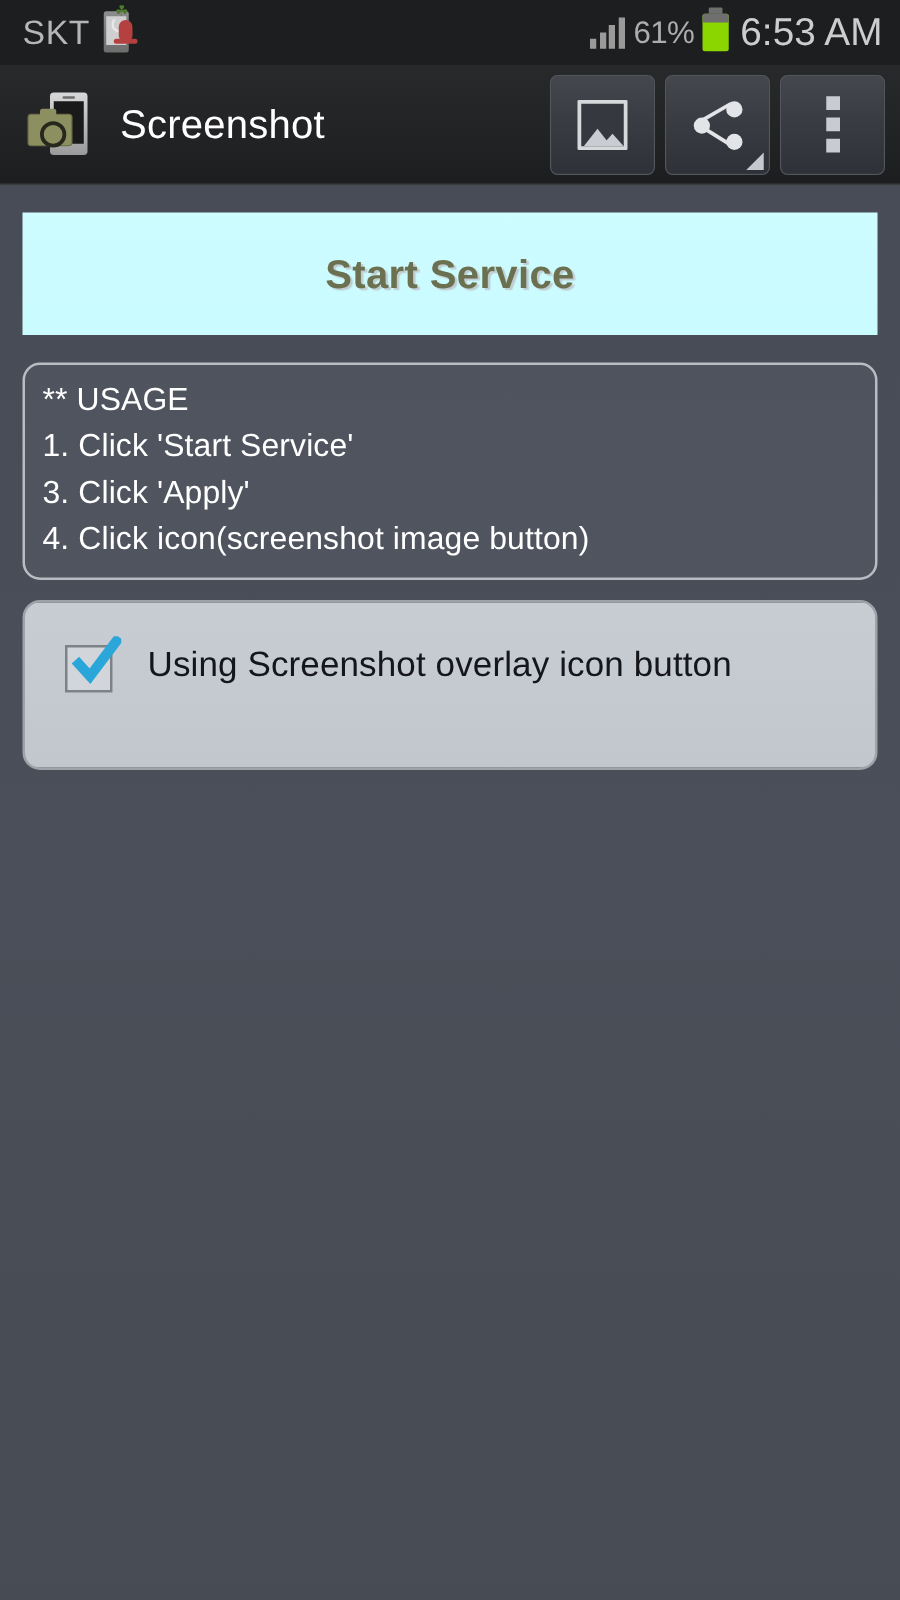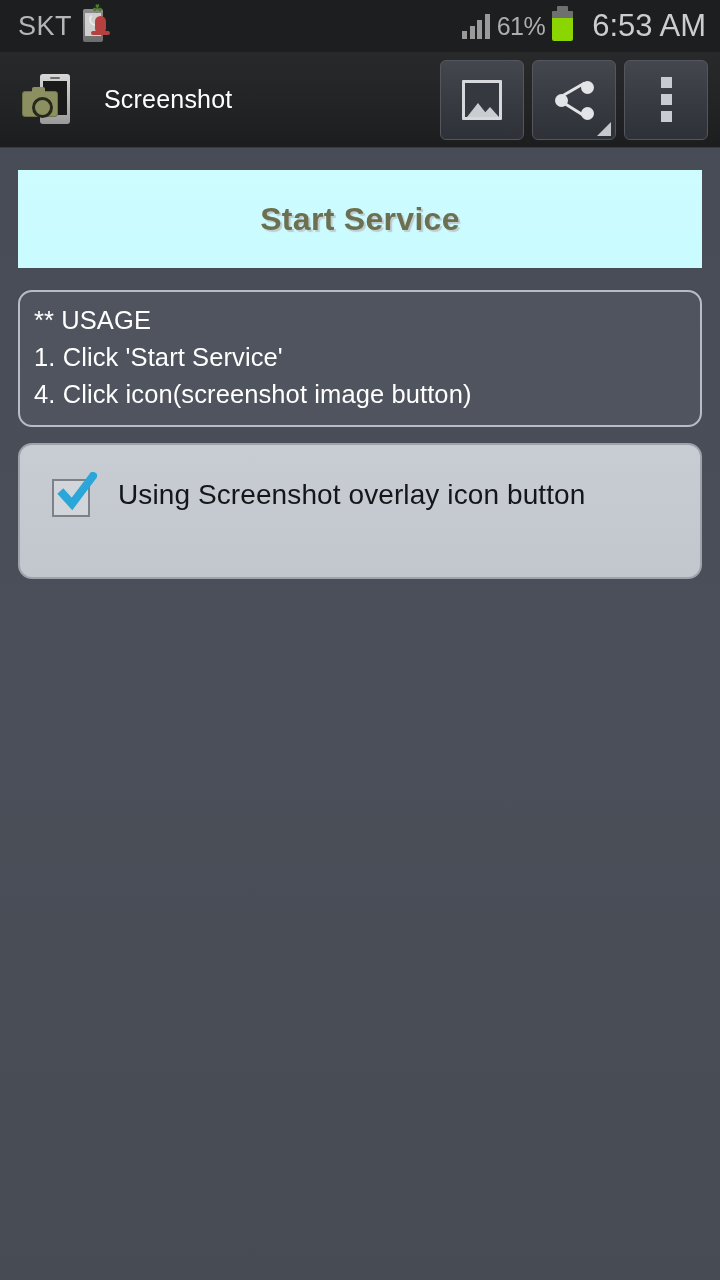--- a/index.html
+++ b/index.html
@@ -98,21 +98,21 @@
     width: 11px; height: 5px; background: #6f6f6f; border-radius: 1px 1px 0 0;
   }
   .battery-icon::after {
     content: ""; position: absolute; left: 0; top: 0;
     width: 21px; height: 7px; background: #6f6f6f; border-radius: 2px 2px 0 0;
   }
   .clock-text {
     color: #cdcdcd;
     font-size: 31px;
     letter-spacing: 0px;
-    margin-left: 12px;
+    margin-left: 2px;
   }
 
   
   .action-bar {
     position: relative;
     height: 96px;
     background: linear-gradient(180deg,#28292b 0%, #222325 60%, #1c1d1f 100%);
     display: flex;
     align-items: center;
     padding: 0 12px 0 22px;
@@ -145,22 +145,22 @@
     width: 13px; height: 5px; background: #8c9060; border-radius: 2px 2px 0 0;
   }
   .ai-cam::after {
     content: ""; position: absolute; left: 9px; top: 5px;
     width: 15px; height: 15px;
     border: 3px solid #26281c; border-radius: 50%;
   }
 
   .app-title {
     color: #ffffff;
-    font-size: 25px;
-    margin-left: 30px;
+    font-size: 32px;
+    margin-left: 22px;
     letter-spacing: 0.2px;
     white-space: nowrap;
   }
 
   .action-buttons { margin-left: auto; display: flex; gap: 8px; }
   .action-btn {
     width: 84px; height: 80px;
     background: linear-gradient(180deg,#44474d 0%, #393c42 45%, #2e3137 100%);
     border: 1px solid #53565c;
     border-radius: 6px;
@@ -351,20 +351,21 @@
 
   <div class="content">
 
     <div class="start-service-btn">
       <span class="start-service-label">Start Service</span>
     </div>
 
     <div class="usage-panel">
       <div class="usage-line">** USAGE</div>
       <div class="usage-line">1. Click 'Start Service'</div>
+      <div class="usage-line">3. Click 'Apply'</div>
       <div class="usage-line">4. Click icon(screenshot image button)</div>
     </div>
 
     <div class="options-card">
 
       <div class="option-row">
         <span class="checkbox">
           <svg class="tick" viewBox="0 0 42 42">
             <path d="M8 22 L17 32 L38 4" fill="none" stroke="#2ba6d9" stroke-width="8" stroke-linecap="square" stroke-linejoin="miter"></path>
           </svg>

